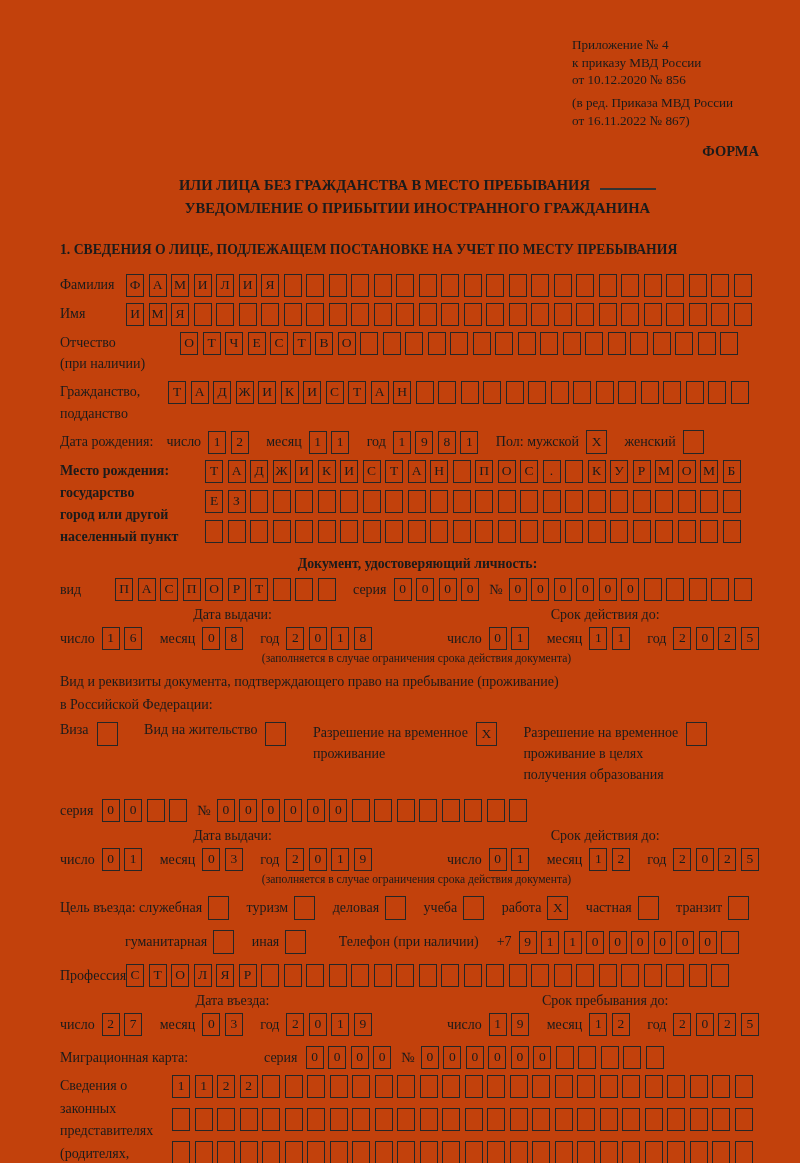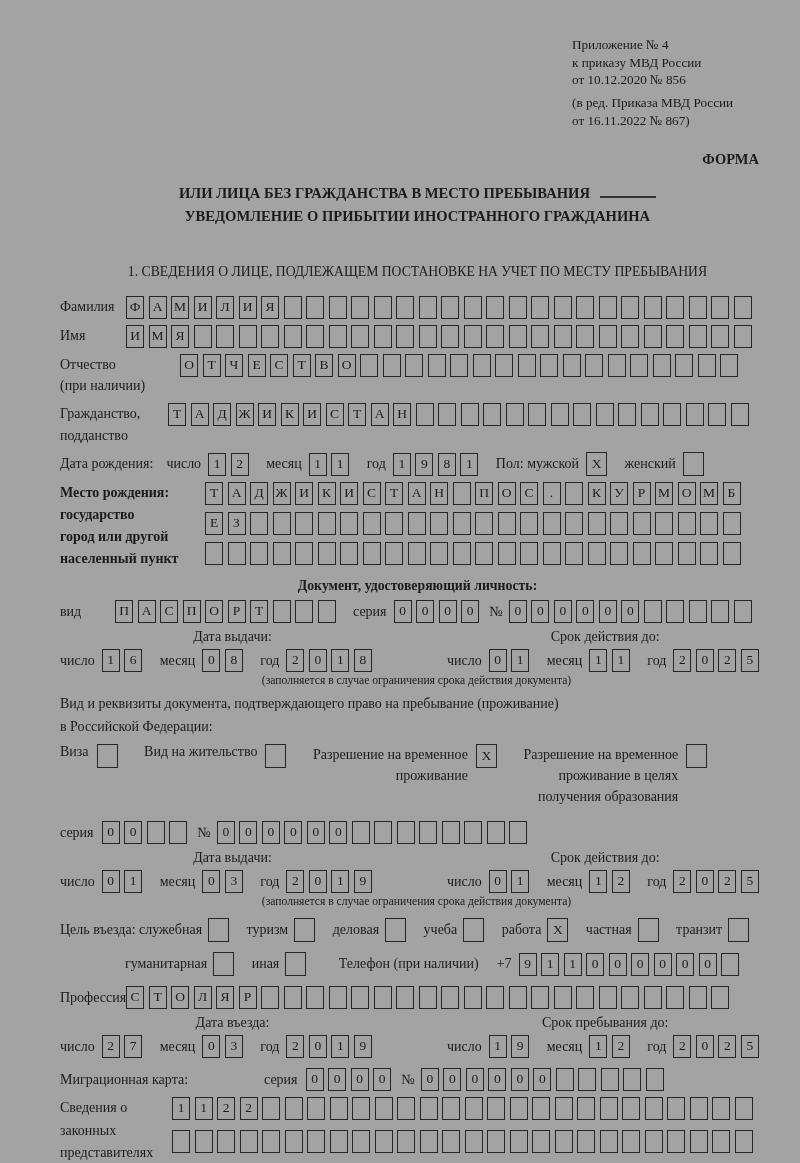--- a/index.html
+++ b/index.html
@@ -1,24 +1,24 @@
 <!DOCTYPE html>
 <html><head>
 <meta charset="utf-8">
 <style>
   html,body{margin:0;padding:0;background:#fff;}
   .page{position:relative;width:800px;height:1163px;box-sizing:border-box;
-    background:#a3a3a3;color:#1b1b1b;font-family:"Liberation Serif","DejaVu Serif",serif;
+    background:#c2410c;color:#1b1b1b;font-family:"Liberation Serif","DejaVu Serif",serif;
     font-size:14px;padding:36px 25px 10px 60px;overflow:hidden;}
   .appendix{margin-left:512px;font-size:13.2px;line-height:1.34;}
   .appendix .rev{margin-top:5px;}
-  .forma{font-weight:bold;text-align:right;padding-right:16px;margin-top:22px;font-size:14.5px;}
+  .forma{font-weight:bold;text-align:right;padding-right:16px;margin-top:14px;font-size:14.5px;}
   .title{font-weight:bold;text-align:center;font-size:14.6px;line-height:1.55;margin-top:14px;}
   .title-underline{display:inline-block;width:56px;border-bottom:2px solid #333;height:12px;margin-left:10px;}
-  .sec-heading{font-weight:normal;font-size:13.7px;text-align:center;margin-top:36px;margin-bottom:16px;}
+  .sec-heading{font-weight:bold;font-size:13.7px;margin-top:22px;margin-bottom:16px;}
   .frow{display:flex;align-items:center;margin-bottom:6px;}
   .frow.top{align-items:flex-start;}
   .flabel{flex:0 0 auto;}
   .w66{width:66px;}
   .w120{width:120px;}
   .w108{width:108px;}
   .two-line{line-height:1.55;}
   .cells{display:flex;flex:0 0 auto;}
   .cell{box-sizing:border-box;flex:0 0 auto;display:inline-block;width:18px;height:23px;
     border:1.7px solid #262626;margin-right:4.5px;text-align:center;font-size:13.5px;line-height:20px;}
@@ -32,21 +32,21 @@
   .mbrow2{margin-bottom:10px;}
   .doc-heading{font-weight:bold;text-align:center;font-size:13.8px;margin:8px 0 6px;}
   .dates{display:flex;margin-top:4px;}
   .dcol-left{width:345px;flex:0 0 auto;}
   .dcol-right{margin-left:42px;flex:0 0 auto;}
   .dhead{text-align:center;margin-bottom:4px;}
   .dline{display:flex;align-items:center;}
   .note{text-align:center;font-size:11.6px;margin:2px 2px 6px 0;}
   .plain{line-height:1.6;margin-top:4px;}
   .permits{display:flex;align-items:flex-start;margin-top:6px;margin-bottom:14px;}
-  .pmulti{text-align:right;line-height:1.5;flex:0 0 auto;}
+  .pmulti{text-align:left;line-height:1.5;flex:0 0 auto;}
   .pgap{margin-left:22px;}
   .bgap{margin-left:8px;}
   .purpose{display:flex;align-items:center;margin-top:10px;}
   .pu{margin-left:13px;margin-right:6px;flex:0 0 auto;}
   .pu0{margin-right:6px;flex:0 0 auto;}
   .indent65{margin-left:65px;}
   .phonelbl{margin-left:28px;margin-right:18px;flex:0 0 auto;}
   .plus7{margin-right:7px;flex:0 0 auto;}
   .miglbl{width:150px;flex:0 0 auto;}
   .migser{margin-left:54px;margin-right:8px;flex:0 0 auto;}

